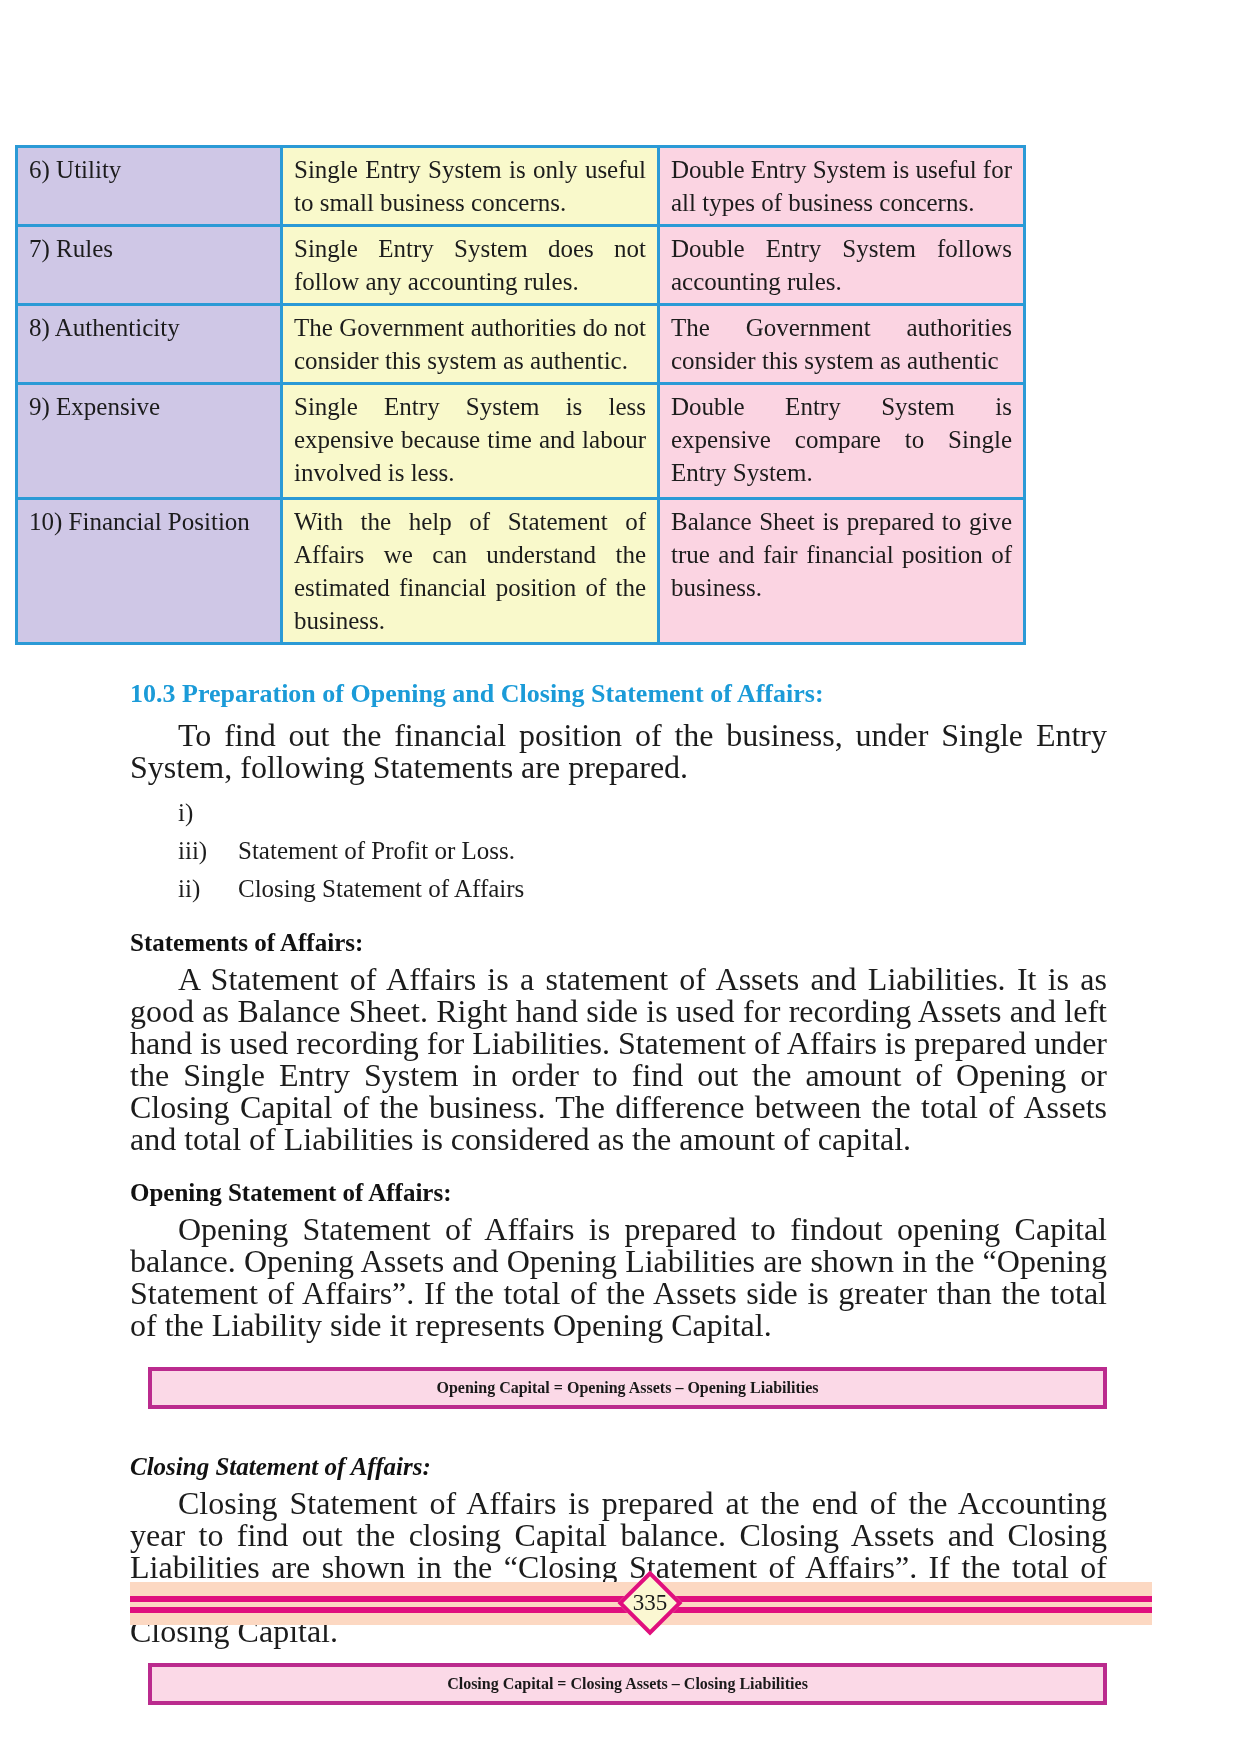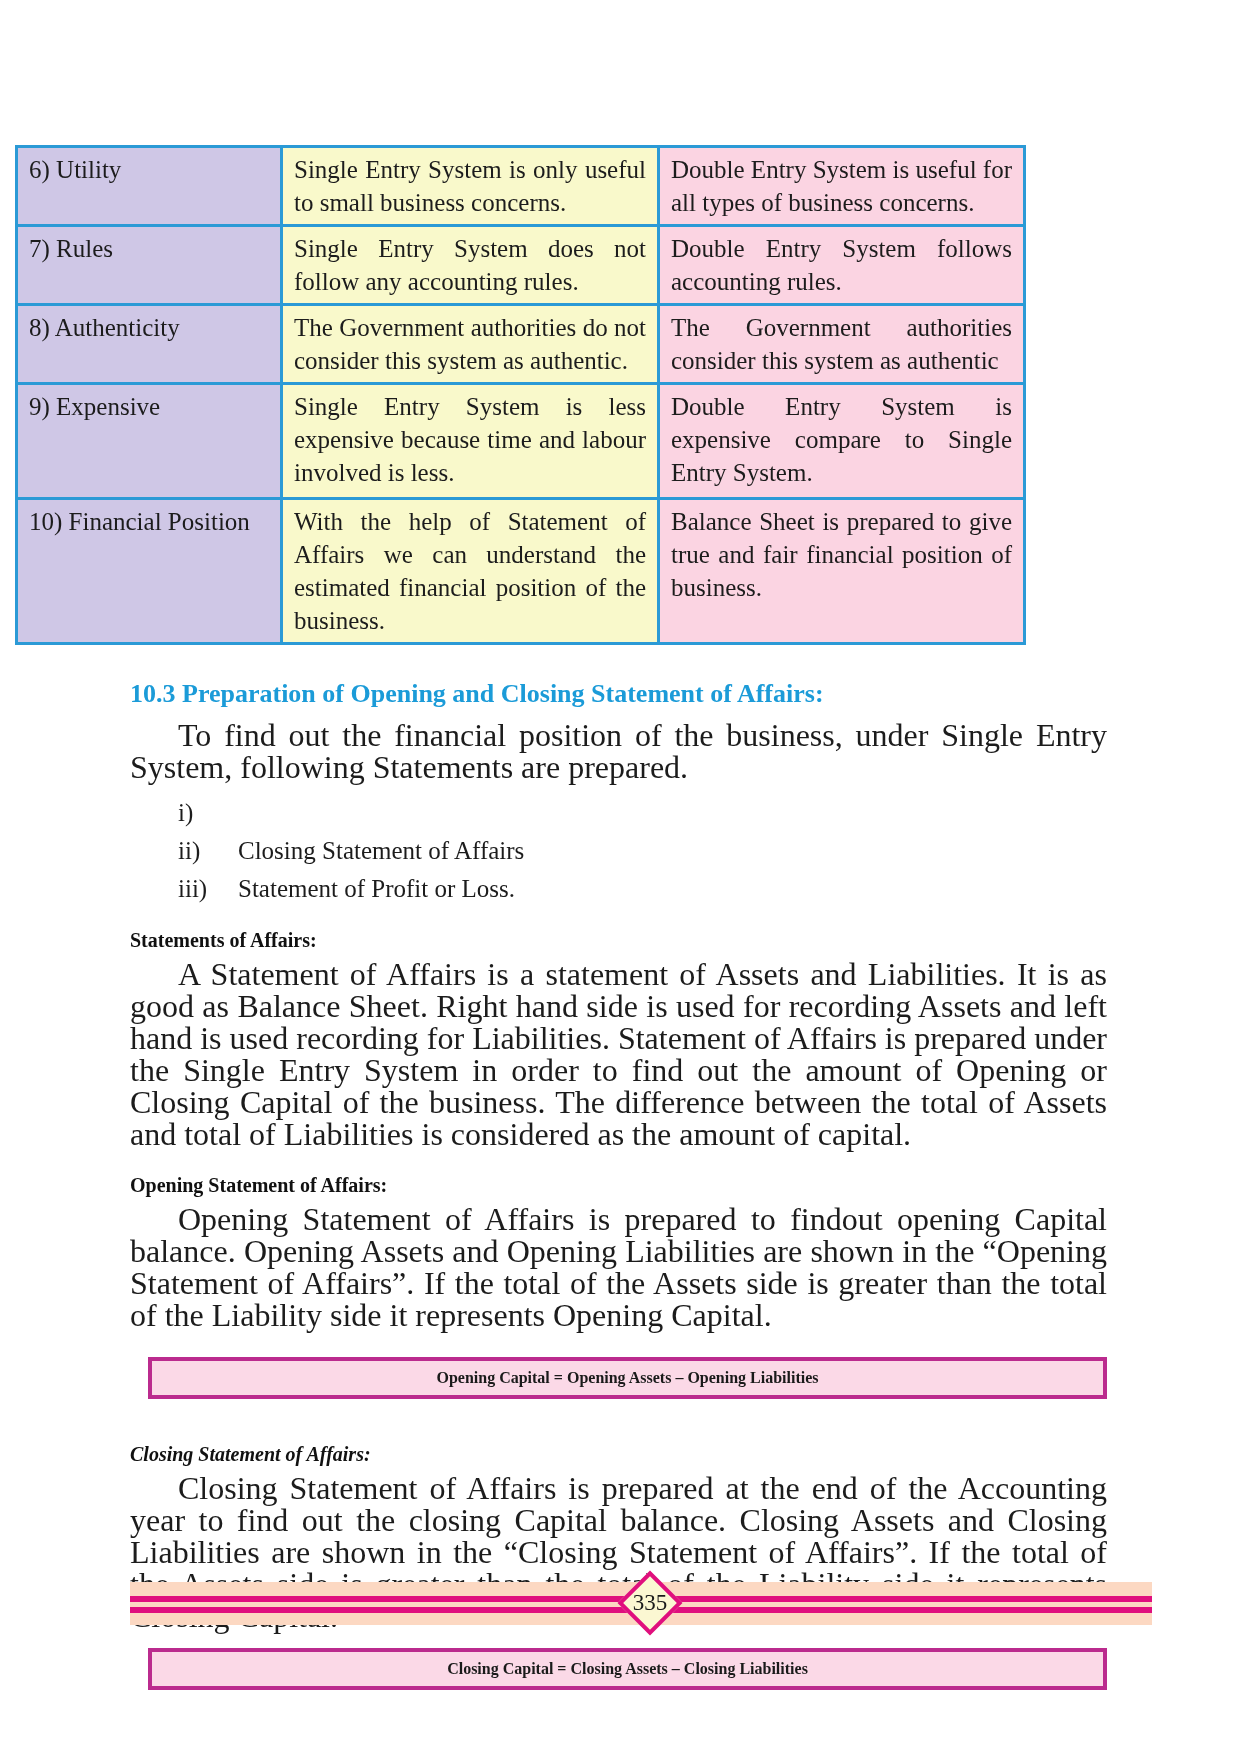--- a/index.html
+++ b/index.html
@@ -29,21 +29,21 @@
     margin:34px 0 10px 0; font-size:26px; font-weight:bold; color:#1b9bd8;
   }
   p.body {
     margin:0; font-size:32px; line-height:32px;
     text-align:justify; text-indent:48px;
   }
   .roman-list { margin:14px 0 0 48px; }
   .roman-item { display:flex; font-size:25px; line-height:32px; margin-bottom:6px; }
   .roman-num  { width:60px; flex:0 0 60px; }
 
-  .sub-head { margin:24px 0 6px 0; font-size:20px; font-weight:bold; color:#111; }
+  .sub-head { margin:24px 0 6px 0; font-size:25px; font-weight:bold; color:#111; }
 
   .formula-box {
     margin:26px 0 0 18px; border:4px solid #bb2b8e; background:#fbd9e7;
     height:34px; line-height:34px; text-align:center;
     font-size:16px; font-weight:bold; color:#1a1a1a;
   }
   .formula-box.closing { margin-top:16px; }
   .mt46 { margin-top:44px;font-style:italic; }
 
   
@@ -105,26 +105,26 @@
 
   <div class="content">
     <div class="sec-head">10.3 Preparation of Opening and Closing Statement of Affairs:</div>
     <p class="body">To find out the financial position of the business, under Single Entry System, following Statements are prepared.</p>
 
     <div class="roman-list">
       <div class="roman-item">
         <span class="roman-num">i)</span>
       </div>
       <div class="roman-item">
+        <span class="roman-num">iii)</span>
+        <span>Statement of Profit or Loss.</span>
+      </div>
+      <div class="roman-item">
         <span class="roman-num">ii)</span>
         <span>Closing Statement of Affairs</span>
-      </div>
-      <div class="roman-item">
-        <span class="roman-num">iii)</span>
-        <span>Statement of Profit or Loss.</span>
       </div>
     </div>
 
     <div class="sub-head">Statements of Affairs:</div>
     <p class="body">A Statement of Affairs is a statement of Assets and Liabilities. It is as good as Balance Sheet. Right hand side is used  for recording Assets and left hand is used recording for Liabilities. Statement of Affairs is prepared under the Single Entry System in order to find out the amount of Opening or Closing Capital of the business. The difference between the total of Assets and total of Liabilities is considered as the amount of capital.</p>
 
     <div class="sub-head">Opening Statement of Affairs:</div>
     <p class="body">Opening Statement of Affairs is prepared  to findout opening Capital balance. Opening Assets and Opening Liabilities are shown in the “Opening Statement of Affairs”. If the total of the Assets side is greater than the total of the  Liability side it represents Opening Capital.</p>
 
     <div class="formula-box">Opening Capital = Opening Assets – Opening Liabilities</div>

